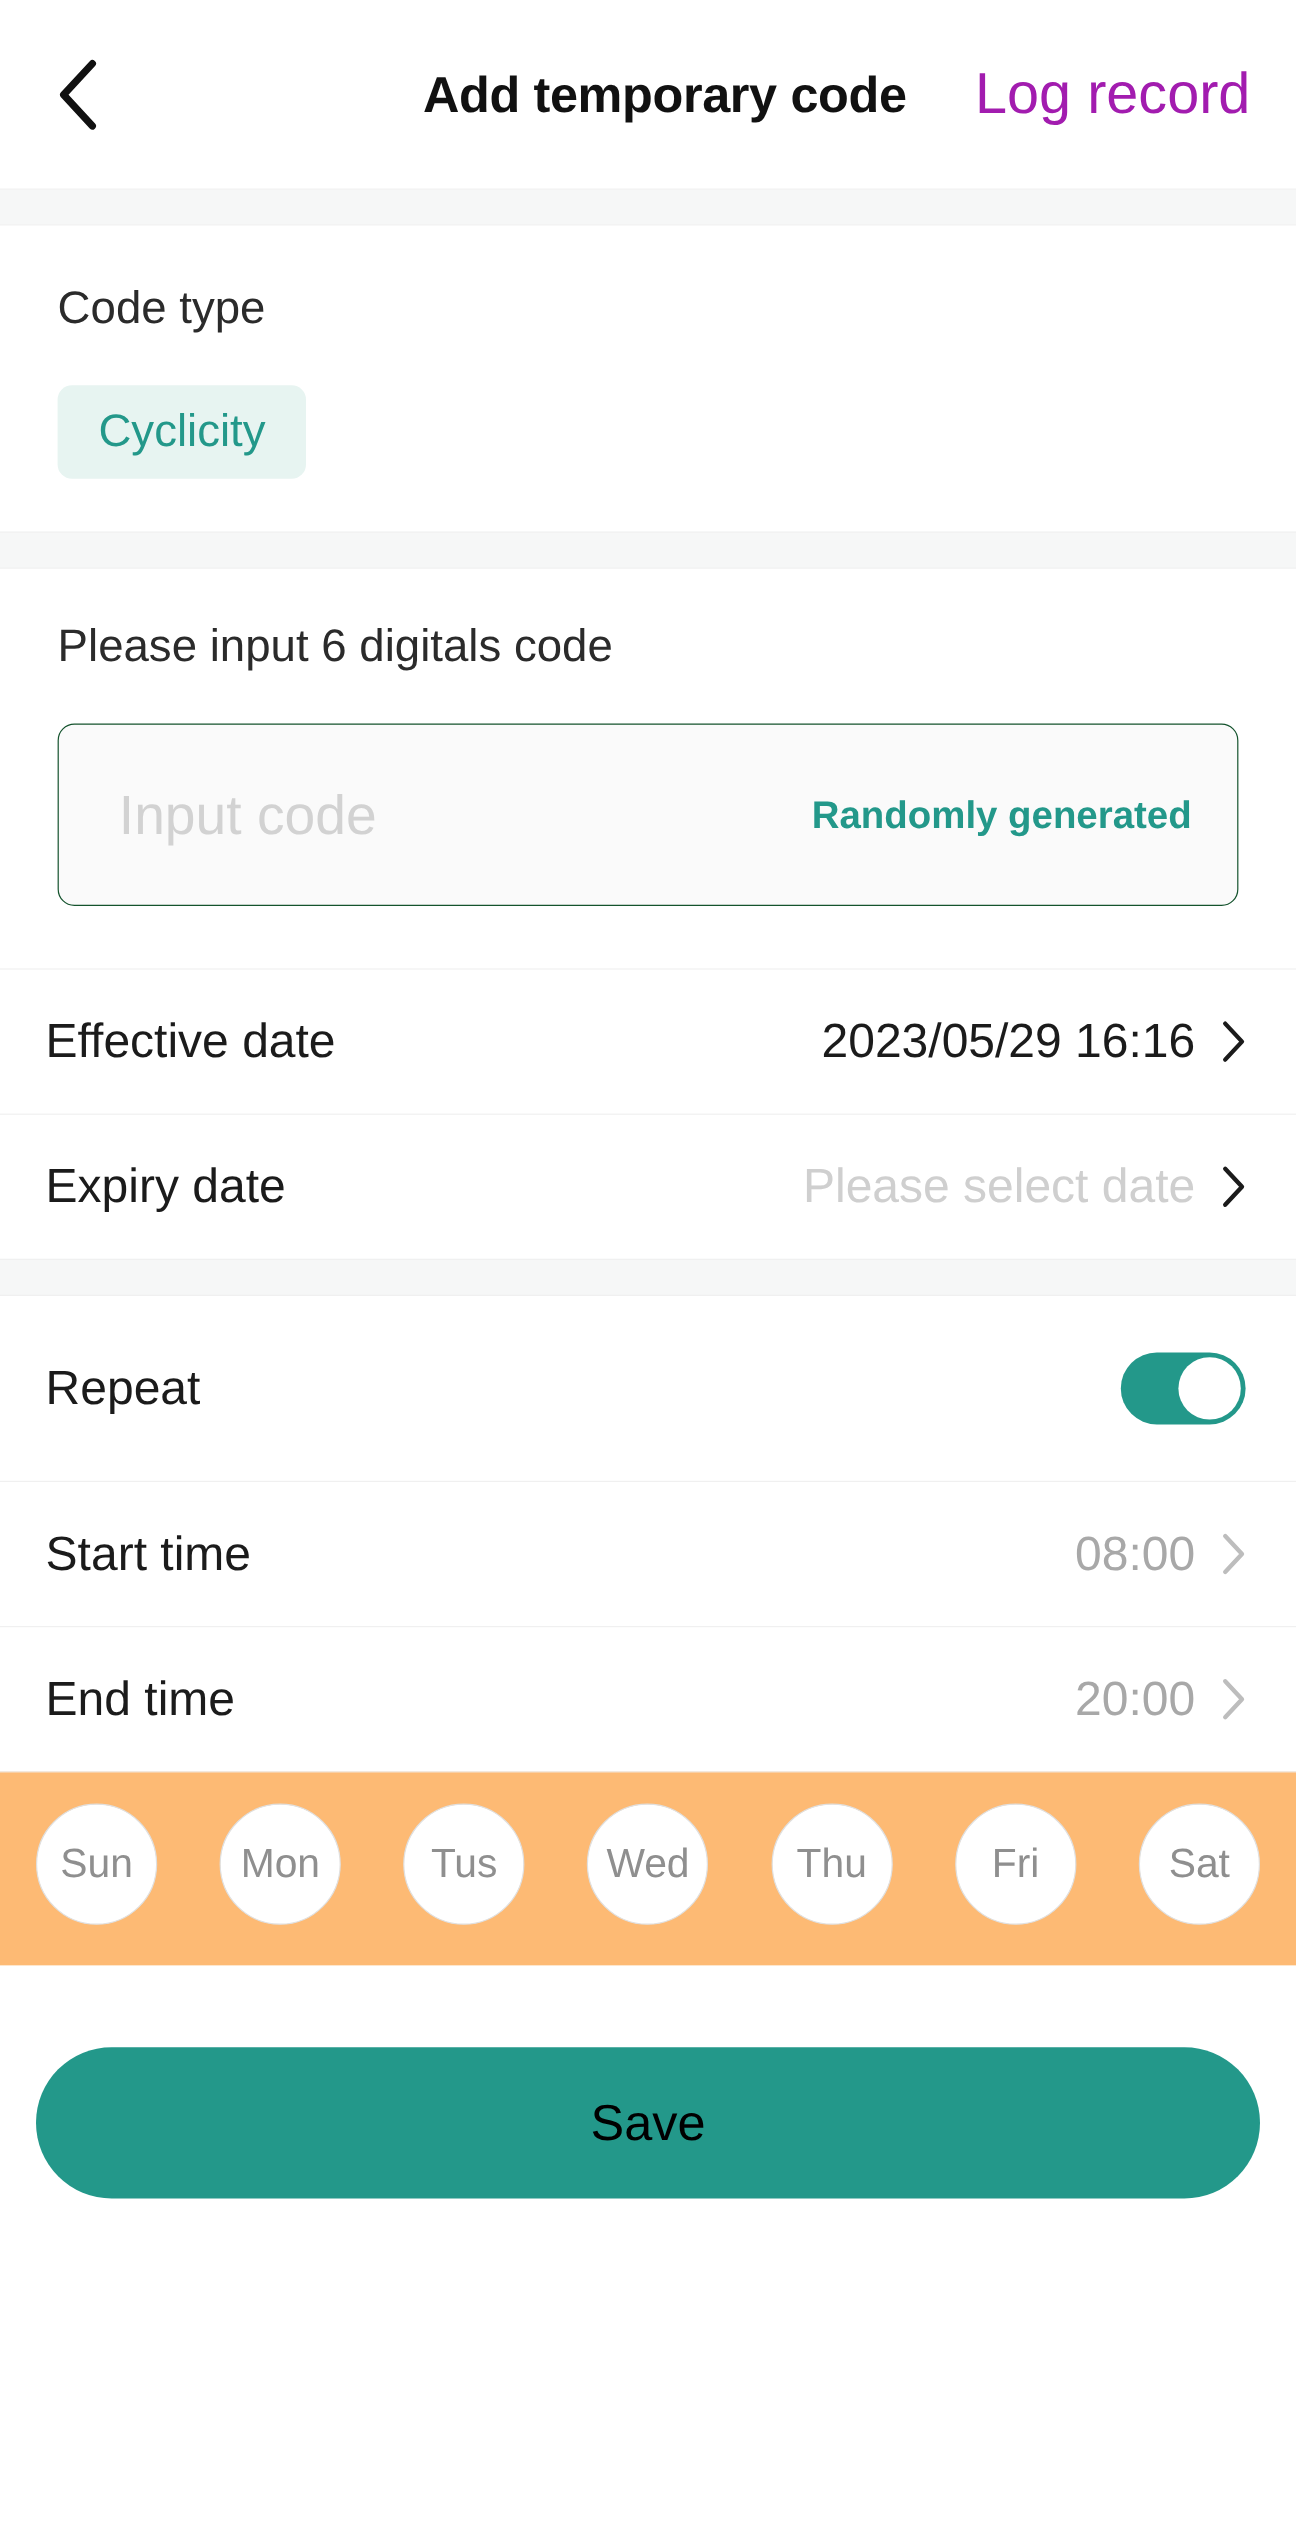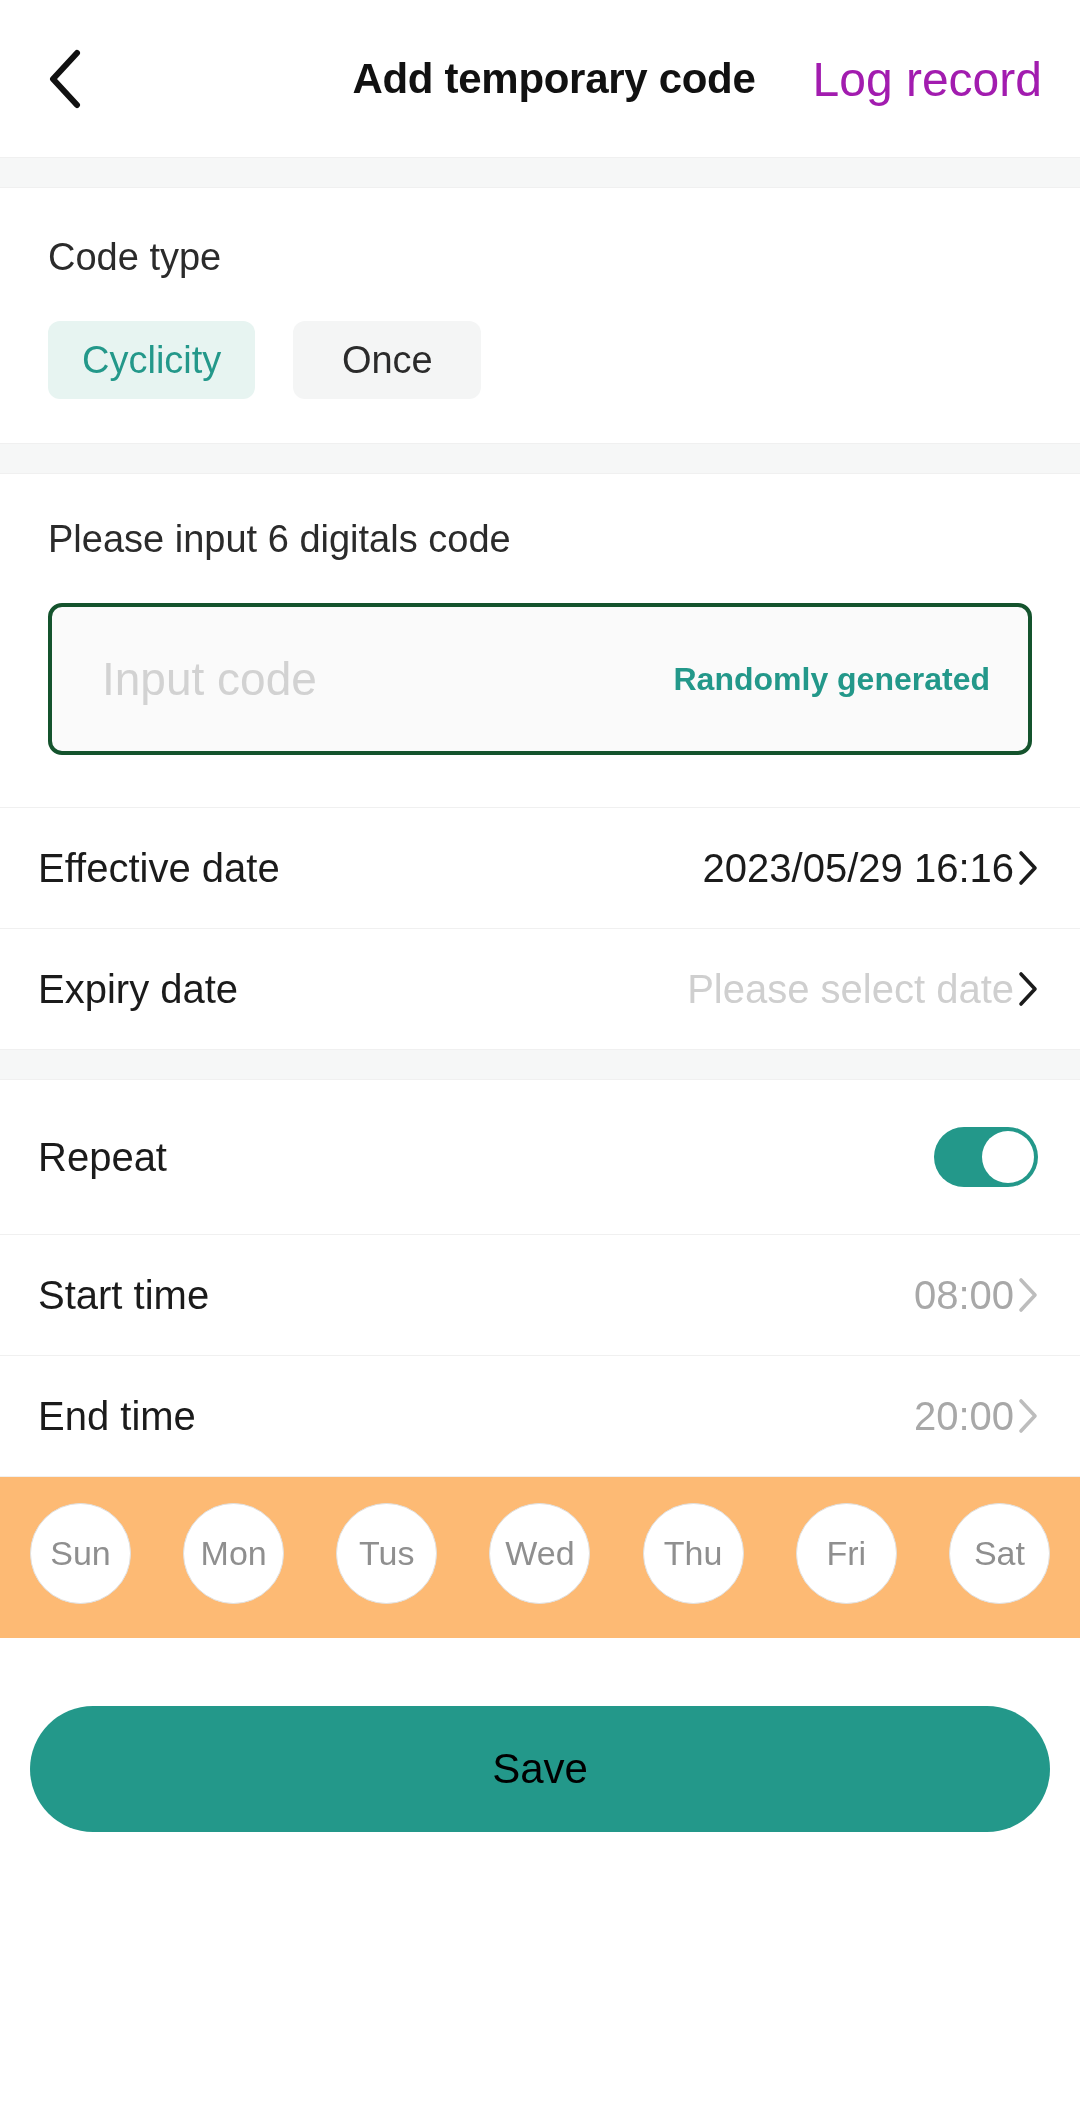--- a/index.html
+++ b/index.html
@@ -100,21 +100,21 @@
   
   .code-input-block { padding: 44px 48px 52px 48px; }
   .code-hint {
     font-size: 38px;
     color: #2b2b2b;
     margin-bottom: 42px;
   }
   .input-wrap {
     height: 152px;
     background: #fafafa;
-    border: 4px solid #14532d;
+    border: 1px solid #14532d;
     border-radius: 14px;
     display: flex;
     align-items: center;
     justify-content: space-between;
     padding: 0 38px 0 50px;
   }
   .code-input {
     border: none;
     outline: none;
     background: transparent;
@@ -144,21 +144,21 @@
     cursor: pointer;
   }
   .row.divider-top { border-top: 1px solid #f0f0f0; }
   .row-label {
     font-size: 40px;
     color: #1b1b1b;
   }
   .row-right {
     display: flex;
     align-items: center;
-    gap: 4px;
+    gap: 22px;
   }
   .row-value { font-size: 40px; color: #1b1b1b; white-space: nowrap; }
   .row-value.muted { color: #cfcfcf; }
   .row-value.grey { color: #a8a8a8; }
   .chev { display: flex; align-items: center; }
 
   
   .toggle {
     width: 104px;
     height: 60px;
@@ -235,23 +235,20 @@
   </div>
 
   <div class="band"></div>
 
   <div class="section code-type-block">
     <div class="block-label">Code type</div>
     <div class="chips">
       <div class="chip selected">
         <span>Cyclicity</span>
       </div>
-      <div class="chip unselected">
-        <span>Once</span>
-      </div>
     </div>
   </div>
 
   <div class="band"></div>
 
   <div class="section code-input-block">
     <div class="code-hint">Please input 6 digitals code</div>
     <div class="input-wrap">
       <input class="code-input" type="text" placeholder="Input code" style="">
       <span class="random-link">Randomly generated</span>

